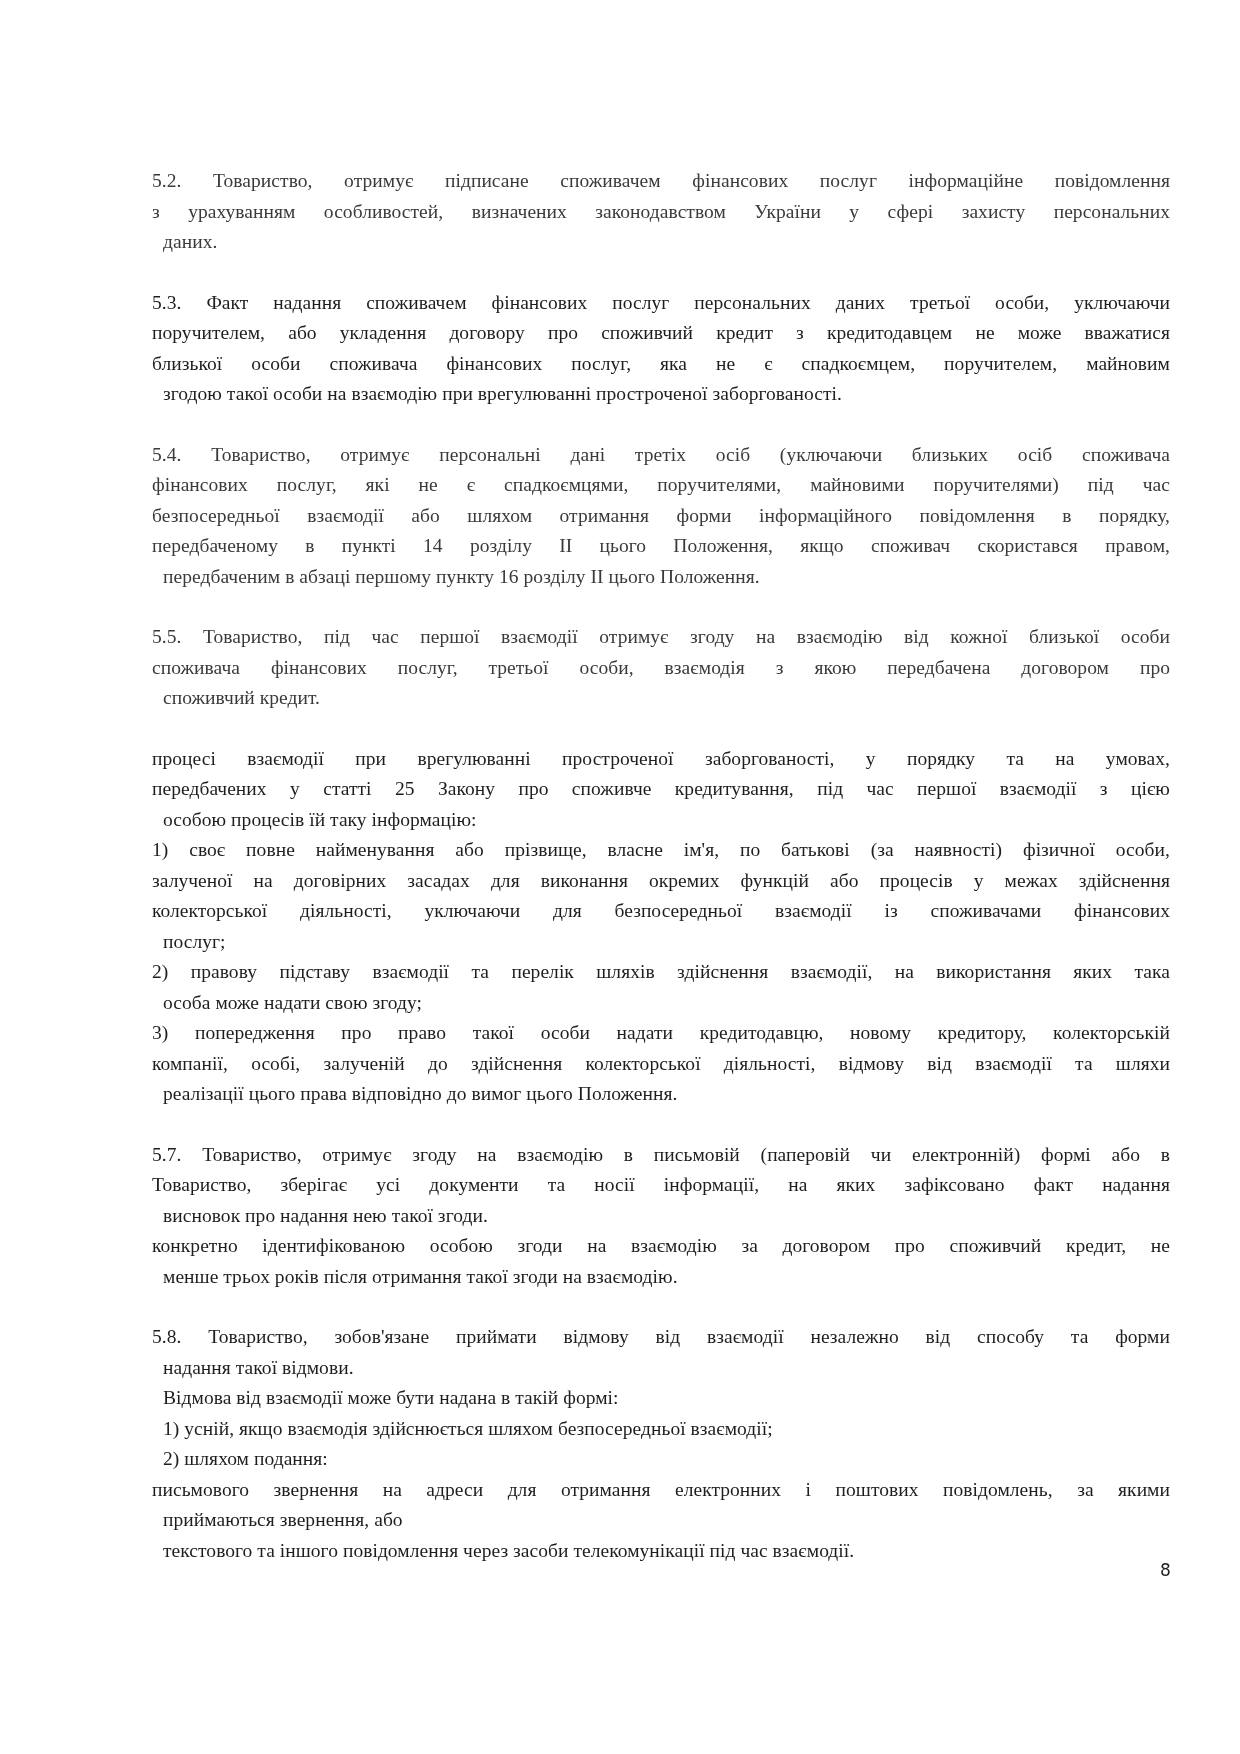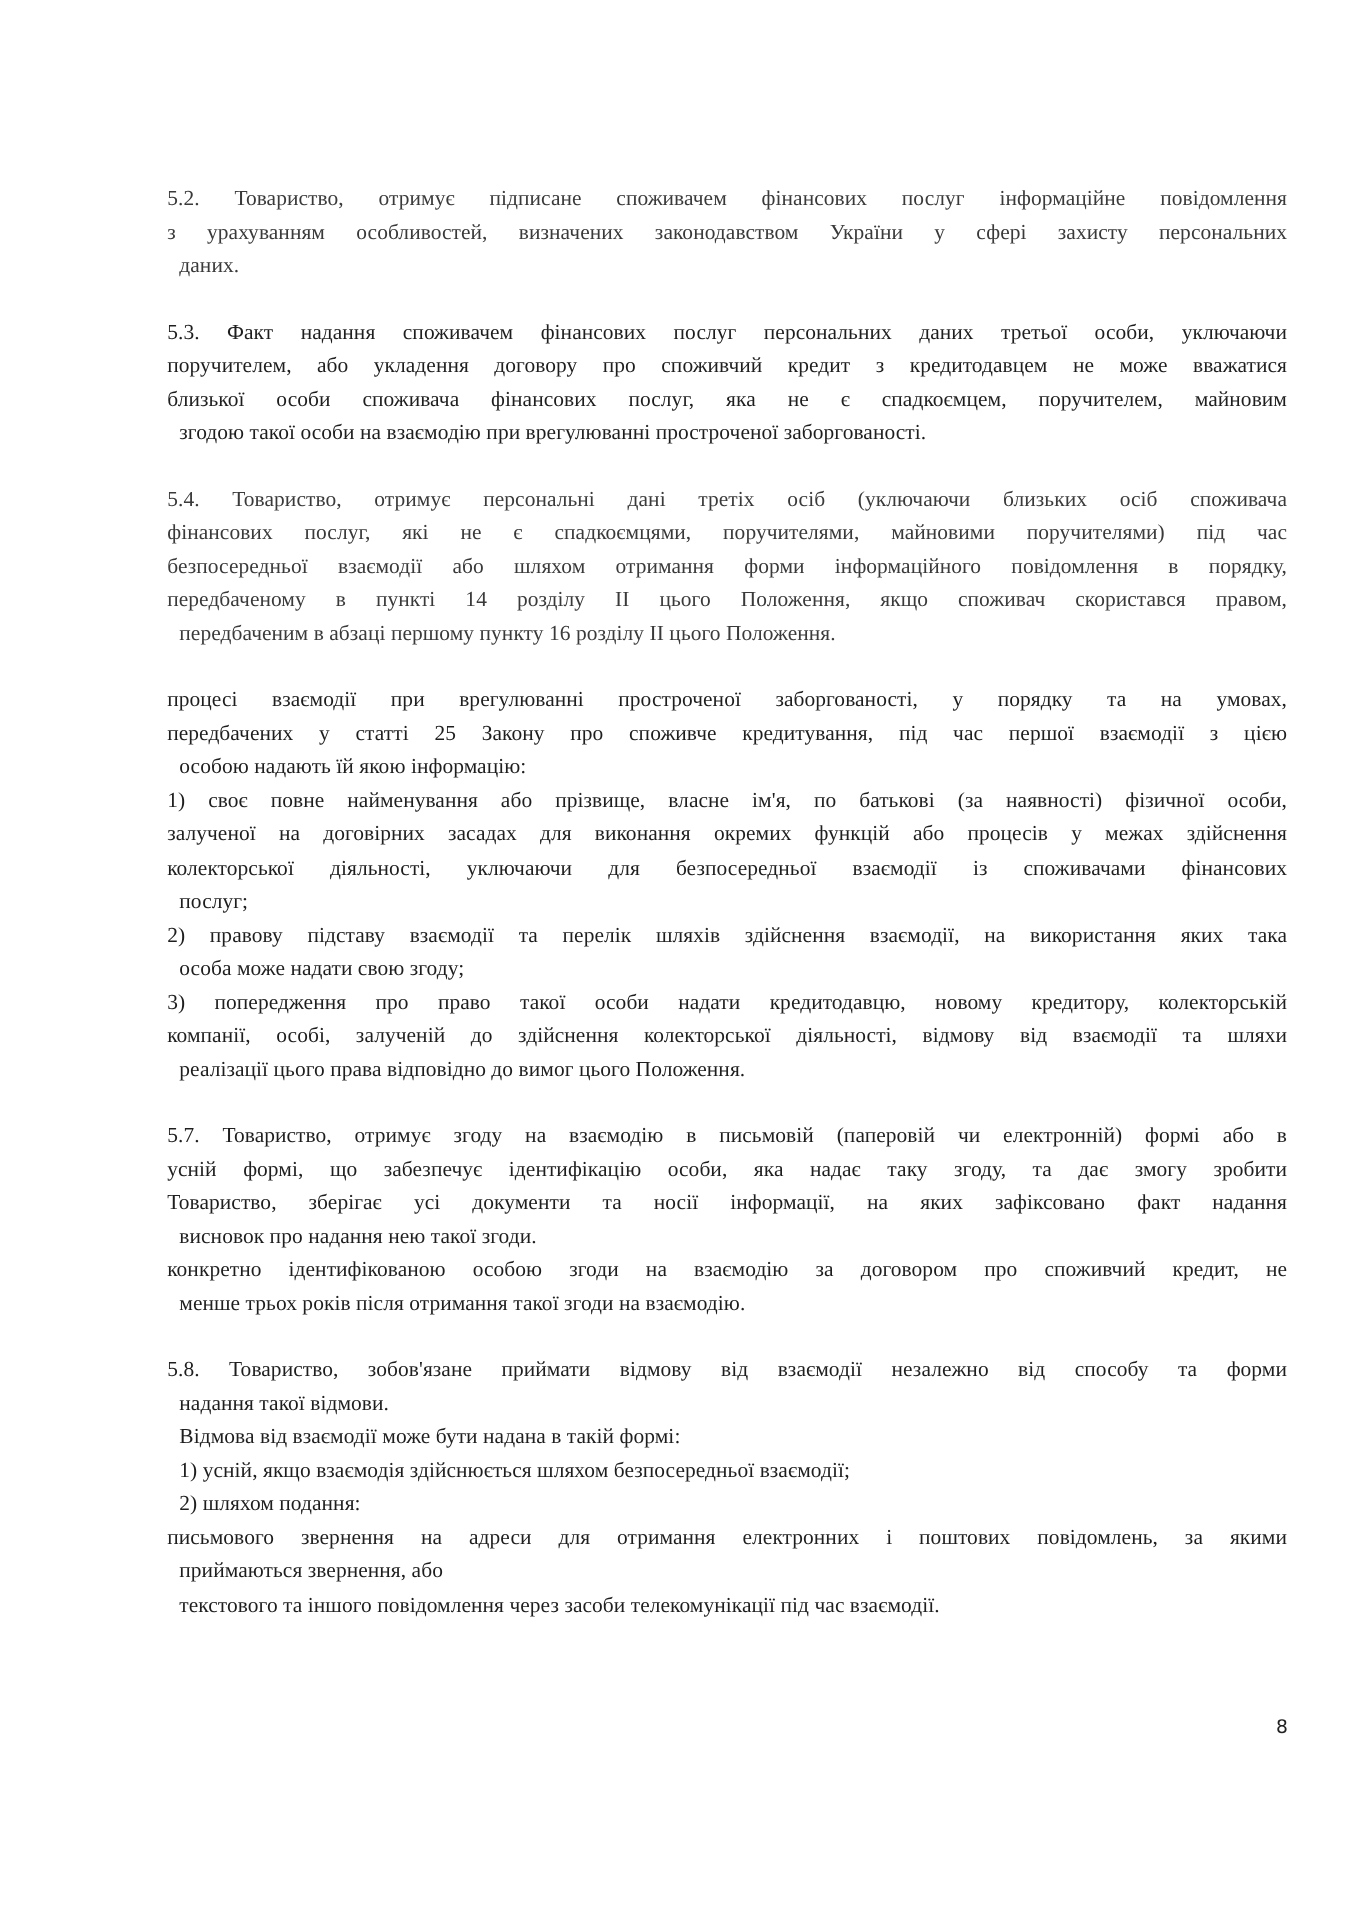--- a/index.html
+++ b/index.html
@@ -75,39 +75,43 @@
     </div>
 
     <div class="para faded">
       <span class="line">5.4. Товариство, отримує персональні дані третіх осіб (уключаючи близьких осіб споживача</span>
       <span class="line">фінансових послуг, які не є спадкоємцями, поручителями, майновими поручителями) під час</span>
       <span class="line">безпосередньої взаємодії або шляхом отримання форми інформаційного повідомлення в порядку,</span>
       <span class="line">передбаченому в пункті 14 розділу II цього Положення, якщо споживач скористався правом,</span>
       <span class="line last">передбаченим в абзаці першому пункту 16 розділу II цього Положення.</span>
     </div>
 
+    <div class="para faded">
+      <span class="line">5.5. Товариство, під час першої взаємодії отримує згоду на взаємодію від кожної близької особи</span>
+      <span class="line">споживача фінансових послуг, третьої особи, взаємодія з якою передбачена договором про</span>
+      <span class="line last">споживчий кредит.</span>
+    </div>
 
     <div class="para">
       <span class="line">процесі взаємодії при врегулюванні простроченої заборгованості, у порядку та на умовах,</span>
       <span class="line">передбачених у статті 25 Закону про споживче кредитування, під час першої взаємодії з цією</span>
-      <span class="line last">особою надають їй якою інформацію:</span>
+      <span class="line last">особою процесів їй таку інформацію:</span>
       <span class="line">1) своє повне найменування або прізвище, власне ім'я, по батькові (за наявності) фізичної особи,</span>
       <span class="line">залученої на договірних засадах для виконання окремих функцій або процесів у межах здійснення</span>
       <span class="line">колекторської діяльності, уключаючи для безпосередньої взаємодії із споживачами фінансових</span>
       <span class="line last">послуг;</span>
       <span class="line">2) правову підставу взаємодії та перелік шляхів здійснення взаємодії, на використання яких така</span>
       <span class="line last">особа може надати свою згоду;</span>
       <span class="line">3) попередження про право такої особи надати кредитодавцю, новому кредитору, колекторській</span>
       <span class="line">компанії, особі, залученій до здійснення колекторської діяльності, відмову від взаємодії та шляхи</span>
       <span class="line last">реалізації цього права відповідно до вимог цього Положення.</span>
     </div>
 
     <div class="para">
       <span class="line">5.7. Товариство, отримує згоду на взаємодію в письмовій (паперовій чи електронній) формі або в</span>
-      <span class="line">усній формі, що забезпечує ідентифікацію особи, яка надає таку згоду, та дає змогу зробити</span>
       <span class="line">Товариство, зберігає усі документи та носії інформації, на яких зафіксовано факт надання</span>
       <span class="line last">висновок про надання нею такої згоди.</span>
       <span class="line">конкретно ідентифікованою особою згоди на взаємодію за договором про споживчий кредит, не</span>
       <span class="line last">менше трьох років після отримання такої згоди на взаємодію.</span>
     </div>
 
     <div class="para">
       <span class="line">5.8. Товариство, зобов'язане приймати відмову від взаємодії незалежно від способу та форми</span>
       <span class="line last">надання такої відмови.</span>
       <span class="line last">Відмова від взаємодії може бути надана в такій формі:</span>

